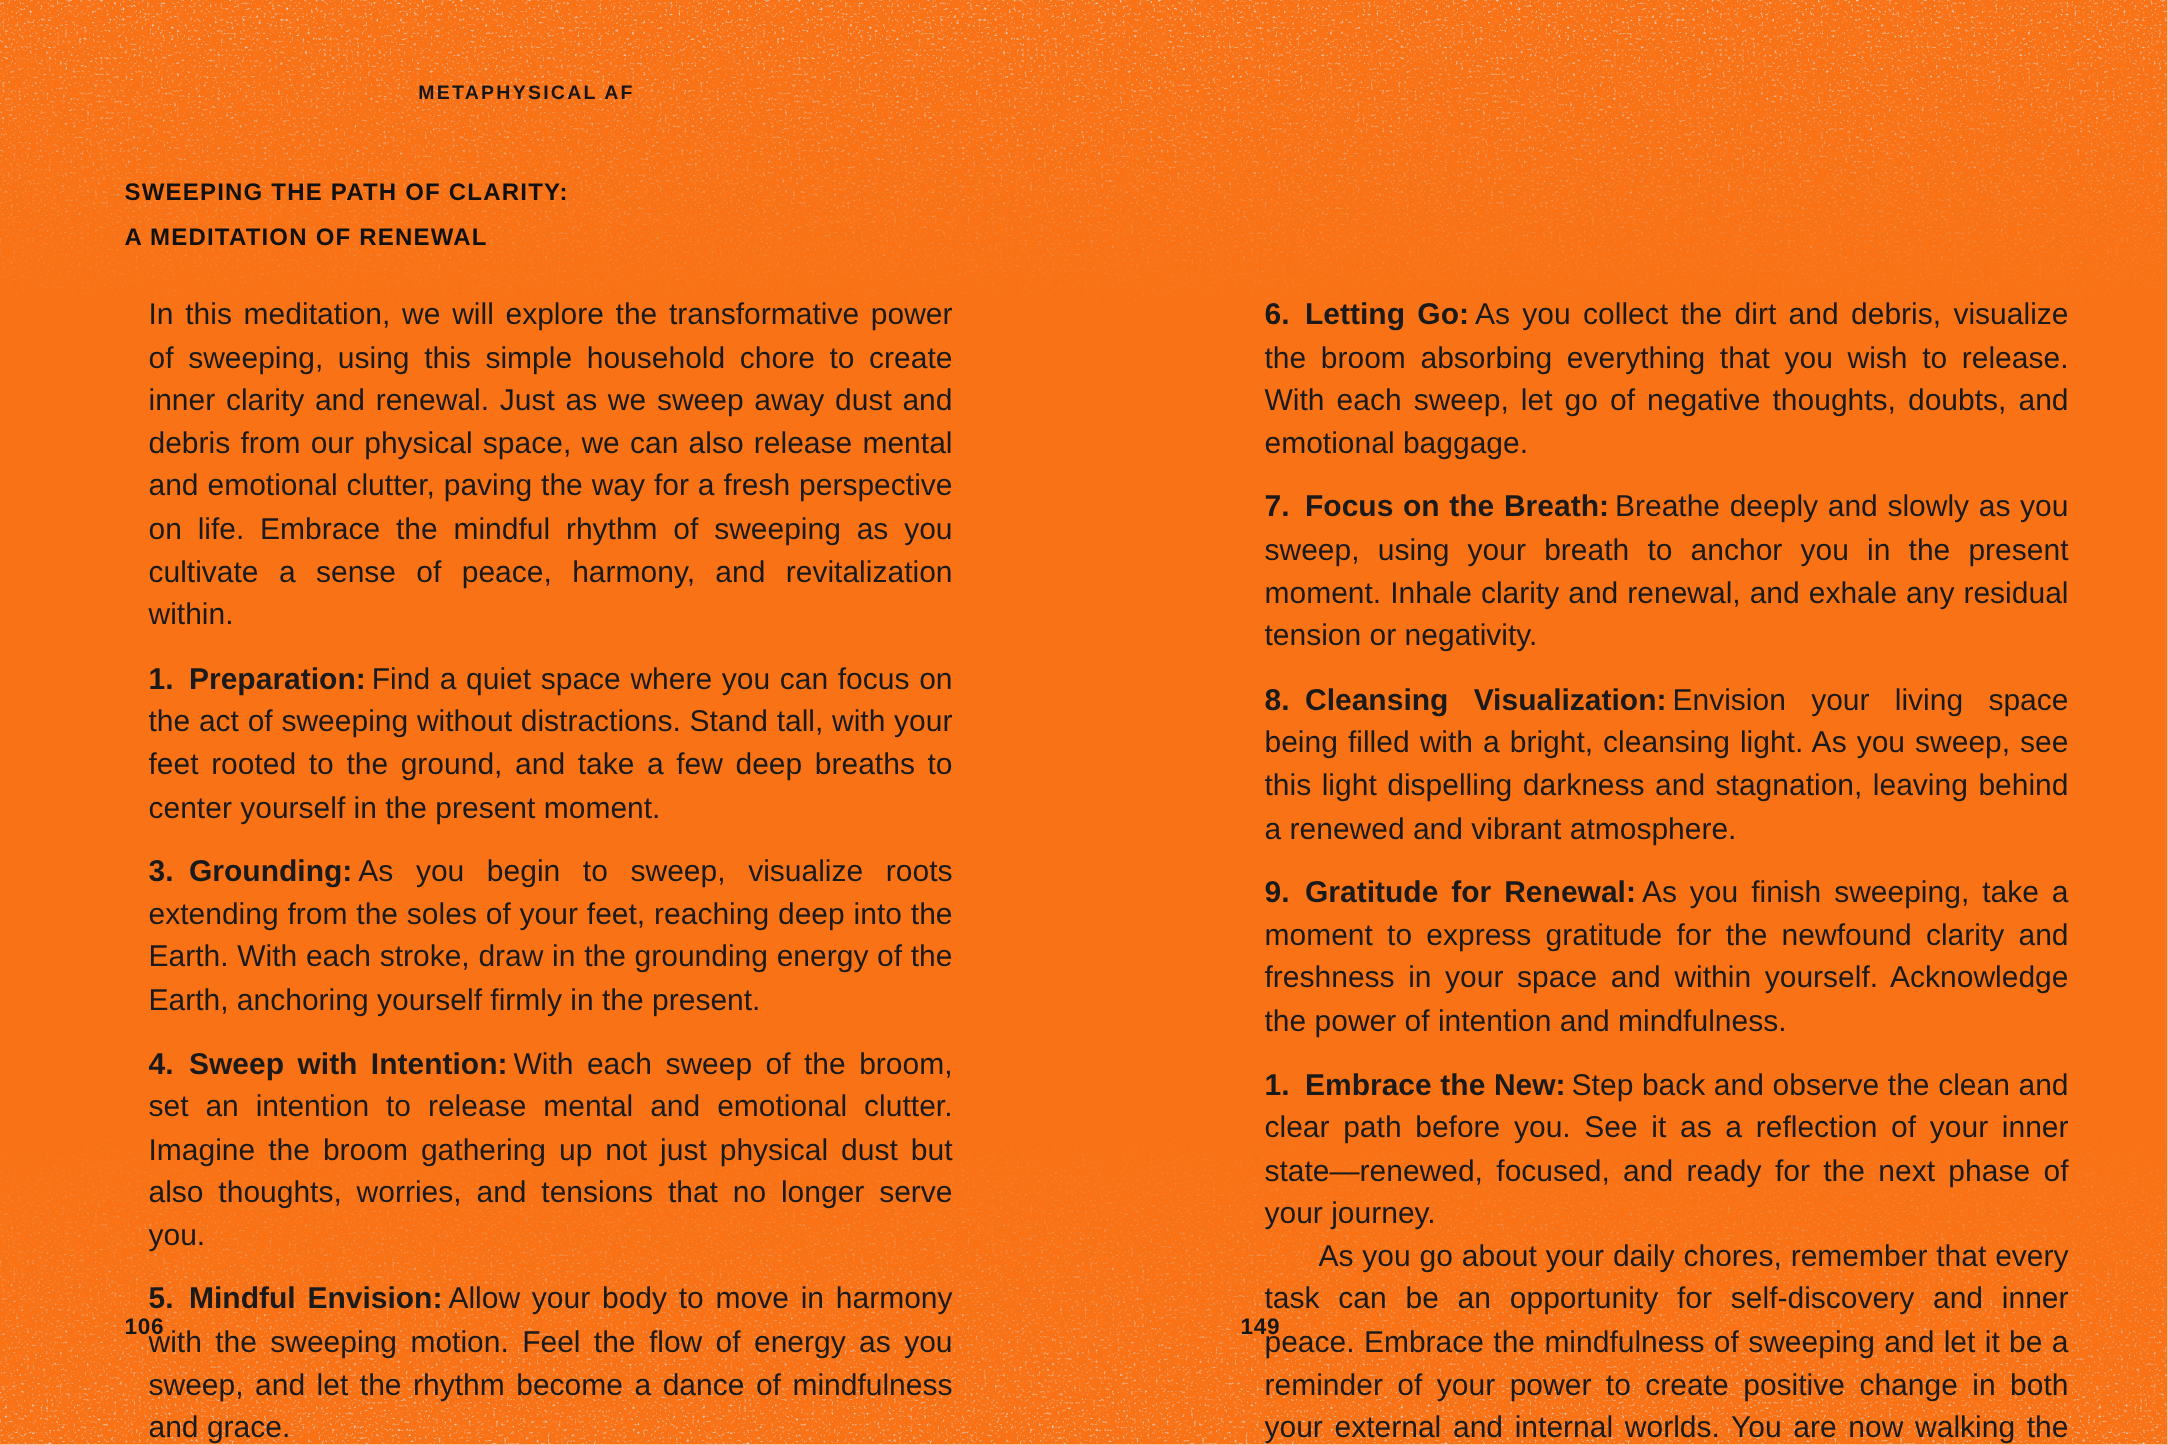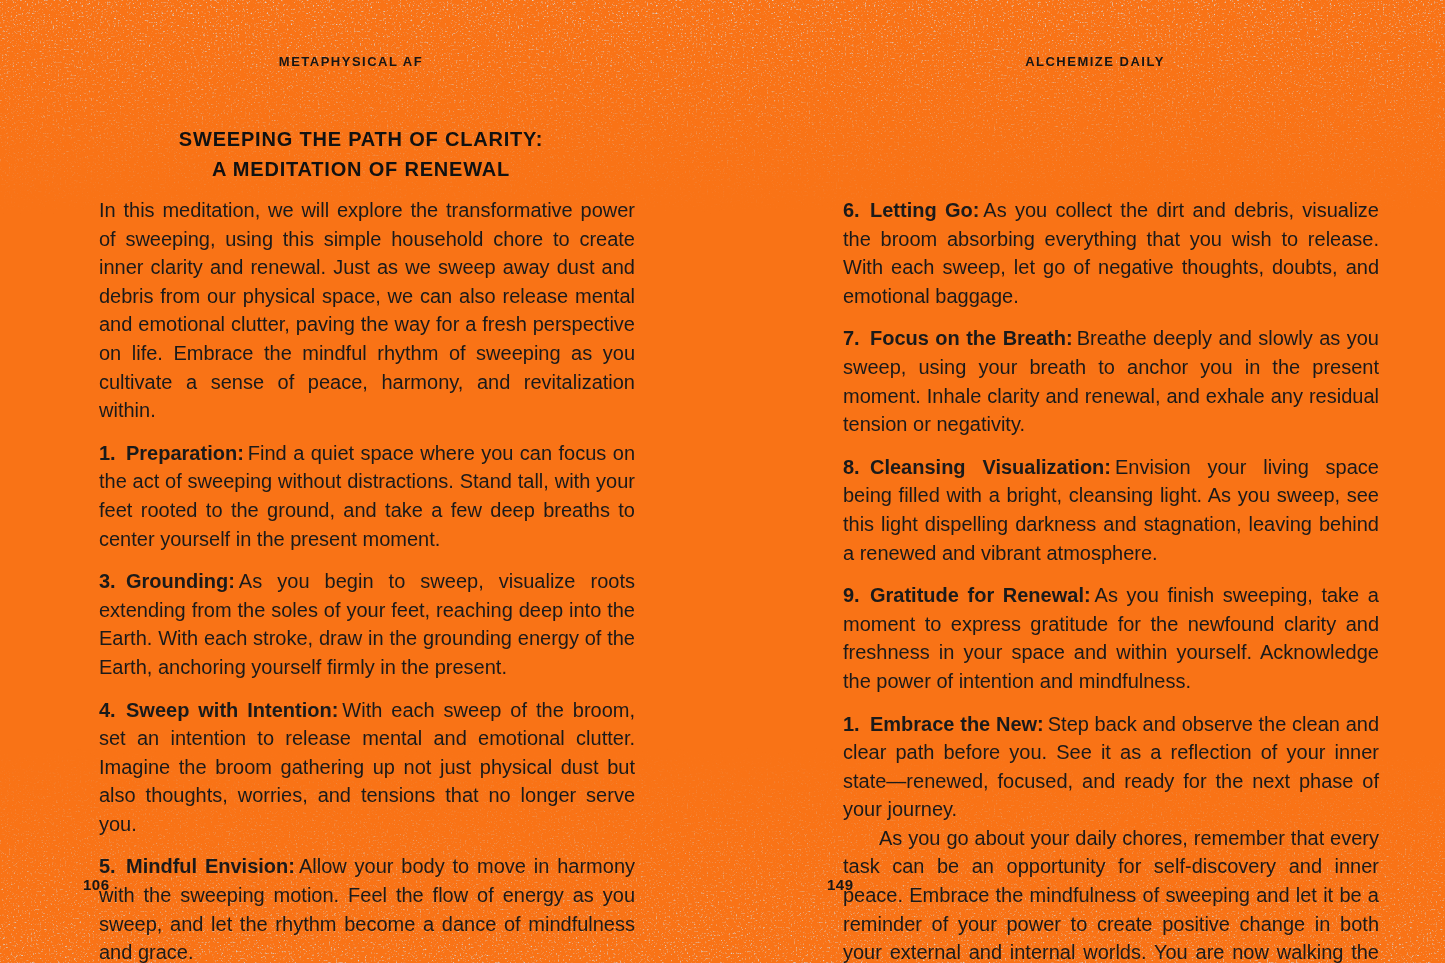--- a/index.html
+++ b/index.html
@@ -40,23 +40,23 @@
     font-size: 13px;
     font-weight: bold;
     letter-spacing: 1.5px;
     color: #161616;
   }
   .chapter-title {
     position: absolute;
     top: 114px;
     left: 0;
     width: 100%;
-    margin: 10px;
-    text-align: center;
-    font-size: 20px;
+    margin: 0;
+    text-align: left;
+    font-size: 16px;
     line-height: 30px;
     font-weight: bold;
     letter-spacing: 0.8px;
     color: #111111;
   }
   .chapter-title .title-line { display: block; }
 
   .body-text {
     position: absolute;
     top: 196px;
@@ -149,21 +149,20 @@
 
       <p><span class="step-number">4.</span><span class="step-label">Sweep with Intention:</span><span>With each sweep of the broom, set an intention to release mental and emotional clutter. Imagine the broom gathering up not just physical dust but also thoughts, worries, and tensions that no longer serve you.</span></p>
 
       <p><span class="step-number">5.</span><span class="step-label">Mindful Envision:</span><span>Allow your body to move in harmony with the sweeping motion. Feel the flow of energy as you sweep, and let the rhythm become a dance of mindfulness and grace.</span></p>
     </div>
 
     <div class="page-number">106</div>
   </div>
 
   <div class="page-column right">
-    <div class="running-head">ALCHEMIZE DAILY</div>
 
     <div class="body-text">
       <p><span class="step-number">6.</span><span class="step-label">Letting Go:</span><span>As you collect the dirt and debris, visualize the broom absorbing everything that you wish to release. With each sweep, let go of negative thoughts, doubts, and emotional baggage.</span></p>
 
       <p><span class="step-number">7.</span><span class="step-label">Focus on the Breath:</span><span>Breathe deeply and slowly as you sweep, using your breath to anchor you in the present moment. Inhale clarity and renewal, and exhale any residual tension or negativity.</span></p>
 
       <p><span class="step-number">8.</span><span class="step-label">Cleansing Visualization:</span><span>Envision your living space being filled with a bright, cleansing light. As you sweep, see this light dispelling darkness and stagnation, leaving behind a renewed and vibrant atmosphere.</span></p>
 
       <p><span class="step-number">9.</span><span class="step-label">Gratitude for Renewal:</span><span>As you finish sweeping, take a moment to express gratitude for the newfound clarity and freshness in your space and within yourself. Acknowledge the power of intention and mindfulness.</span></p>
 

